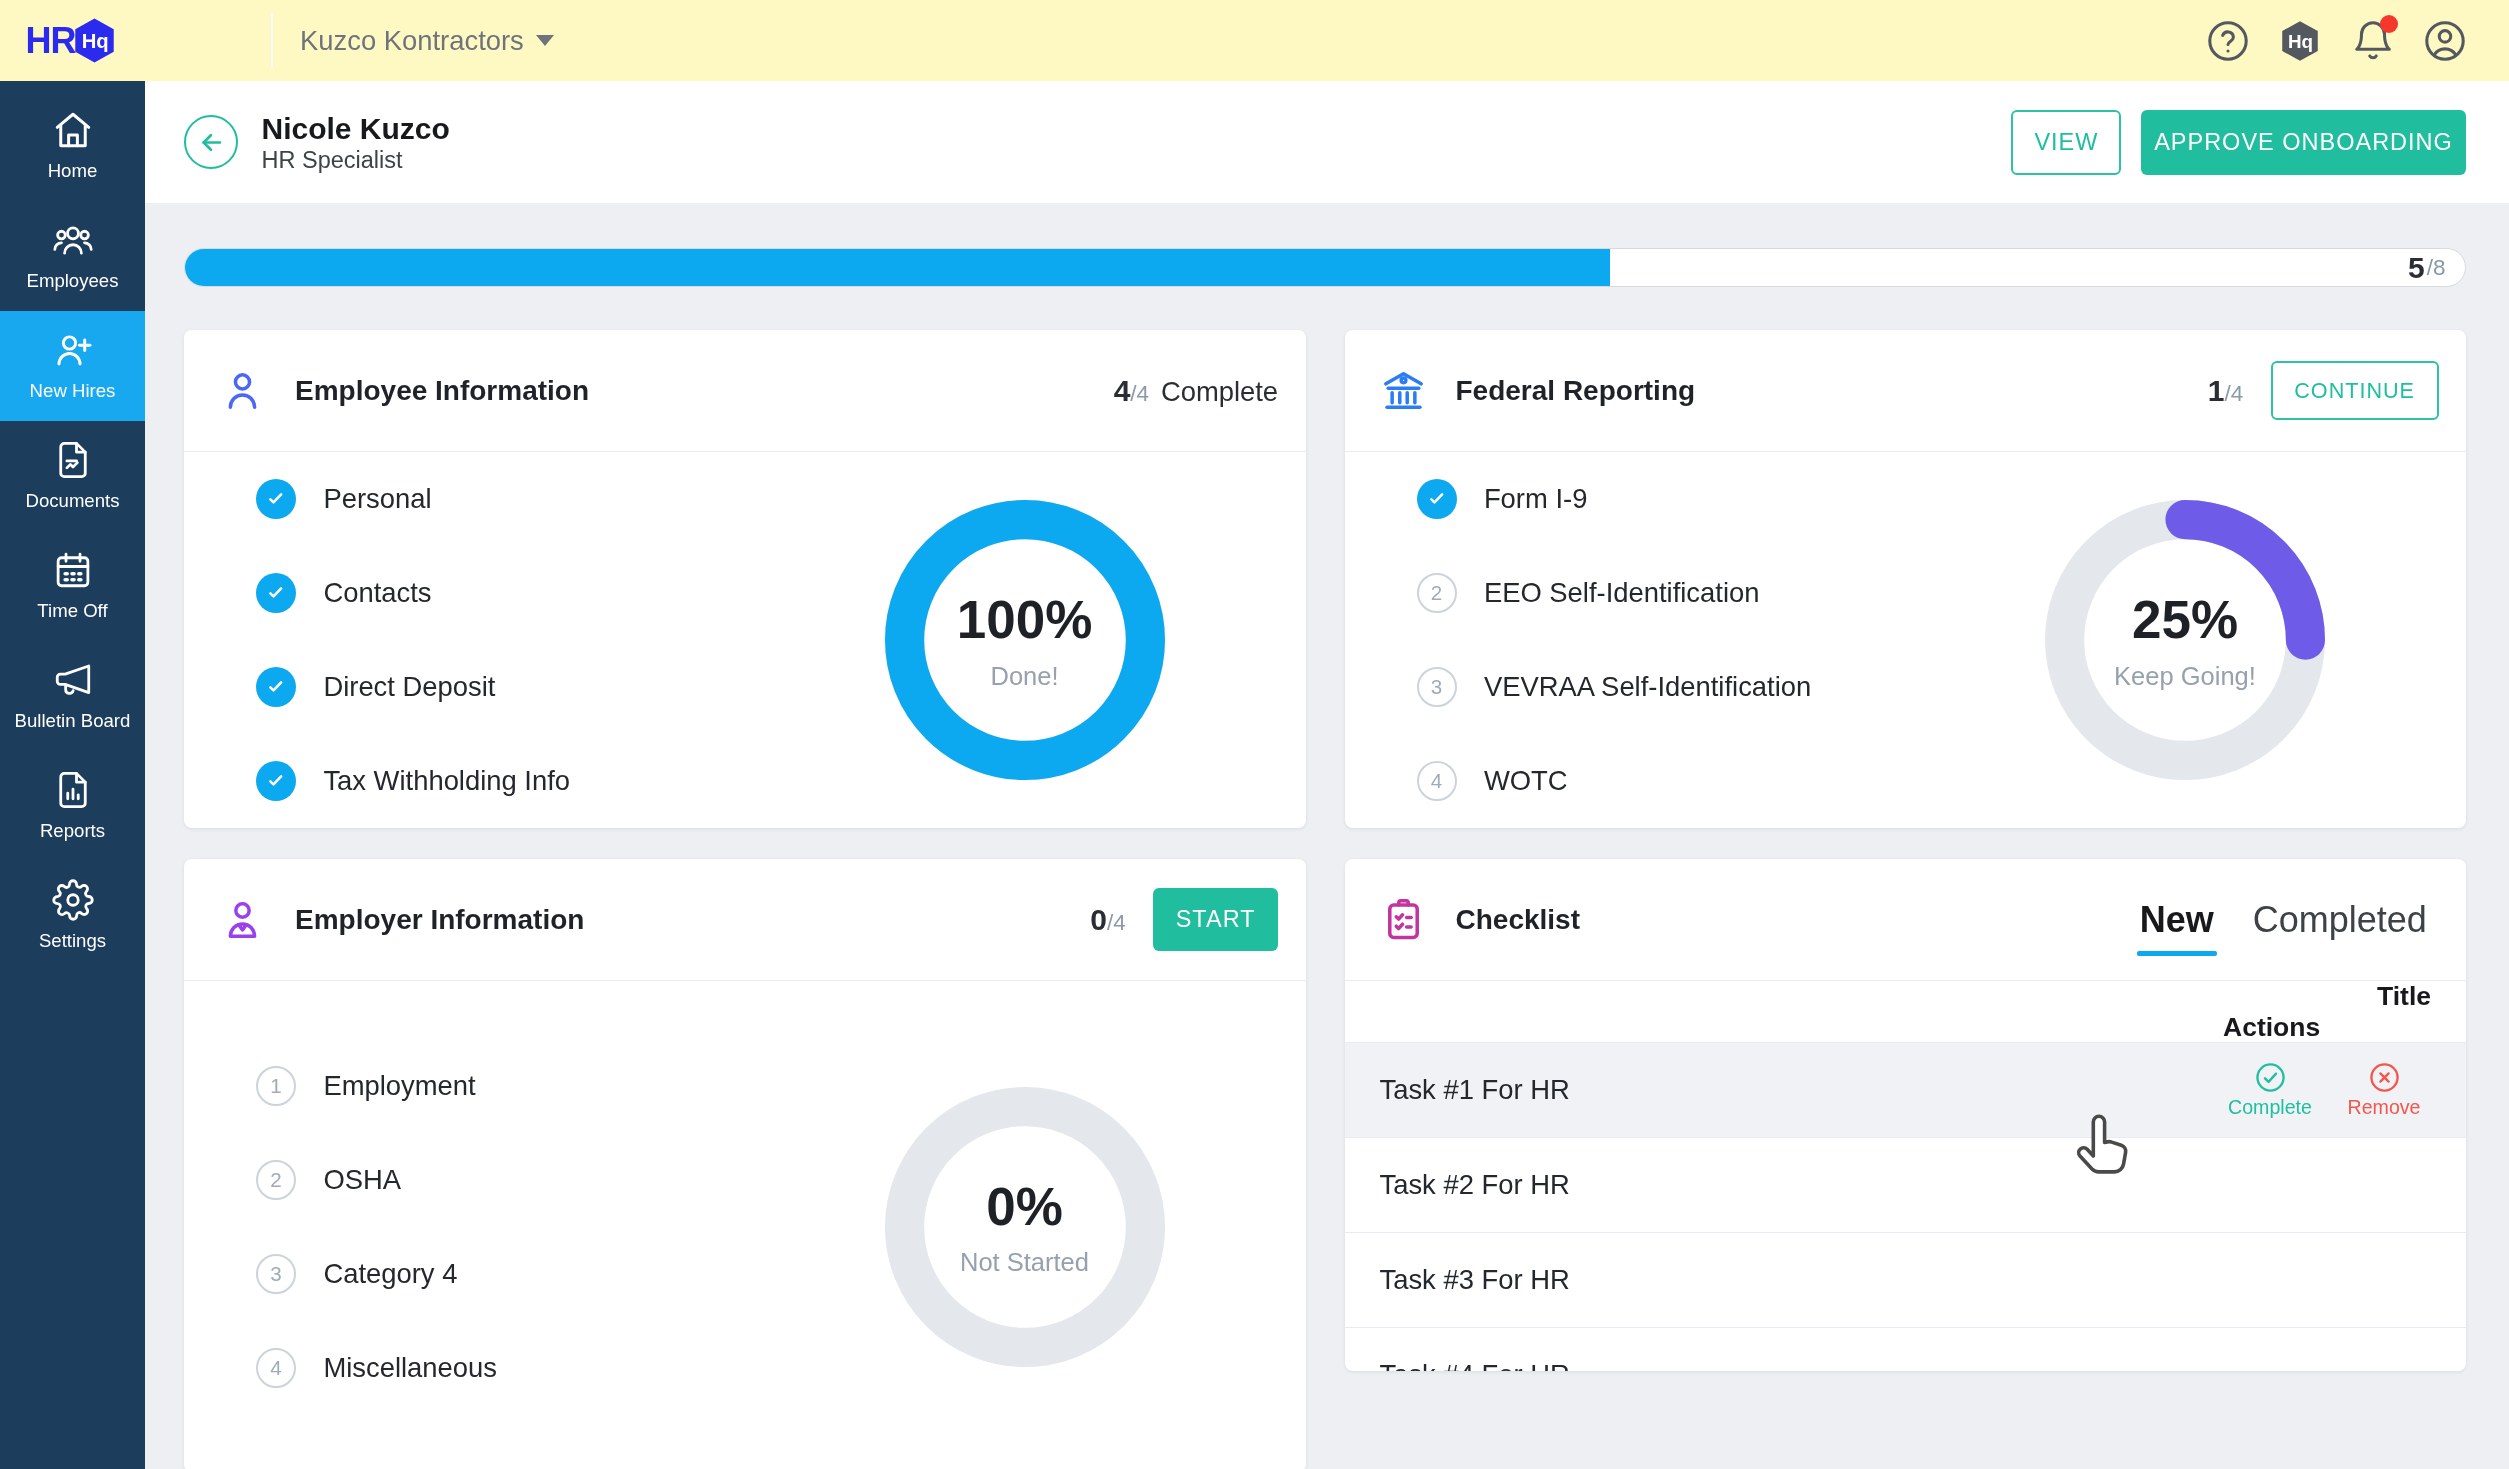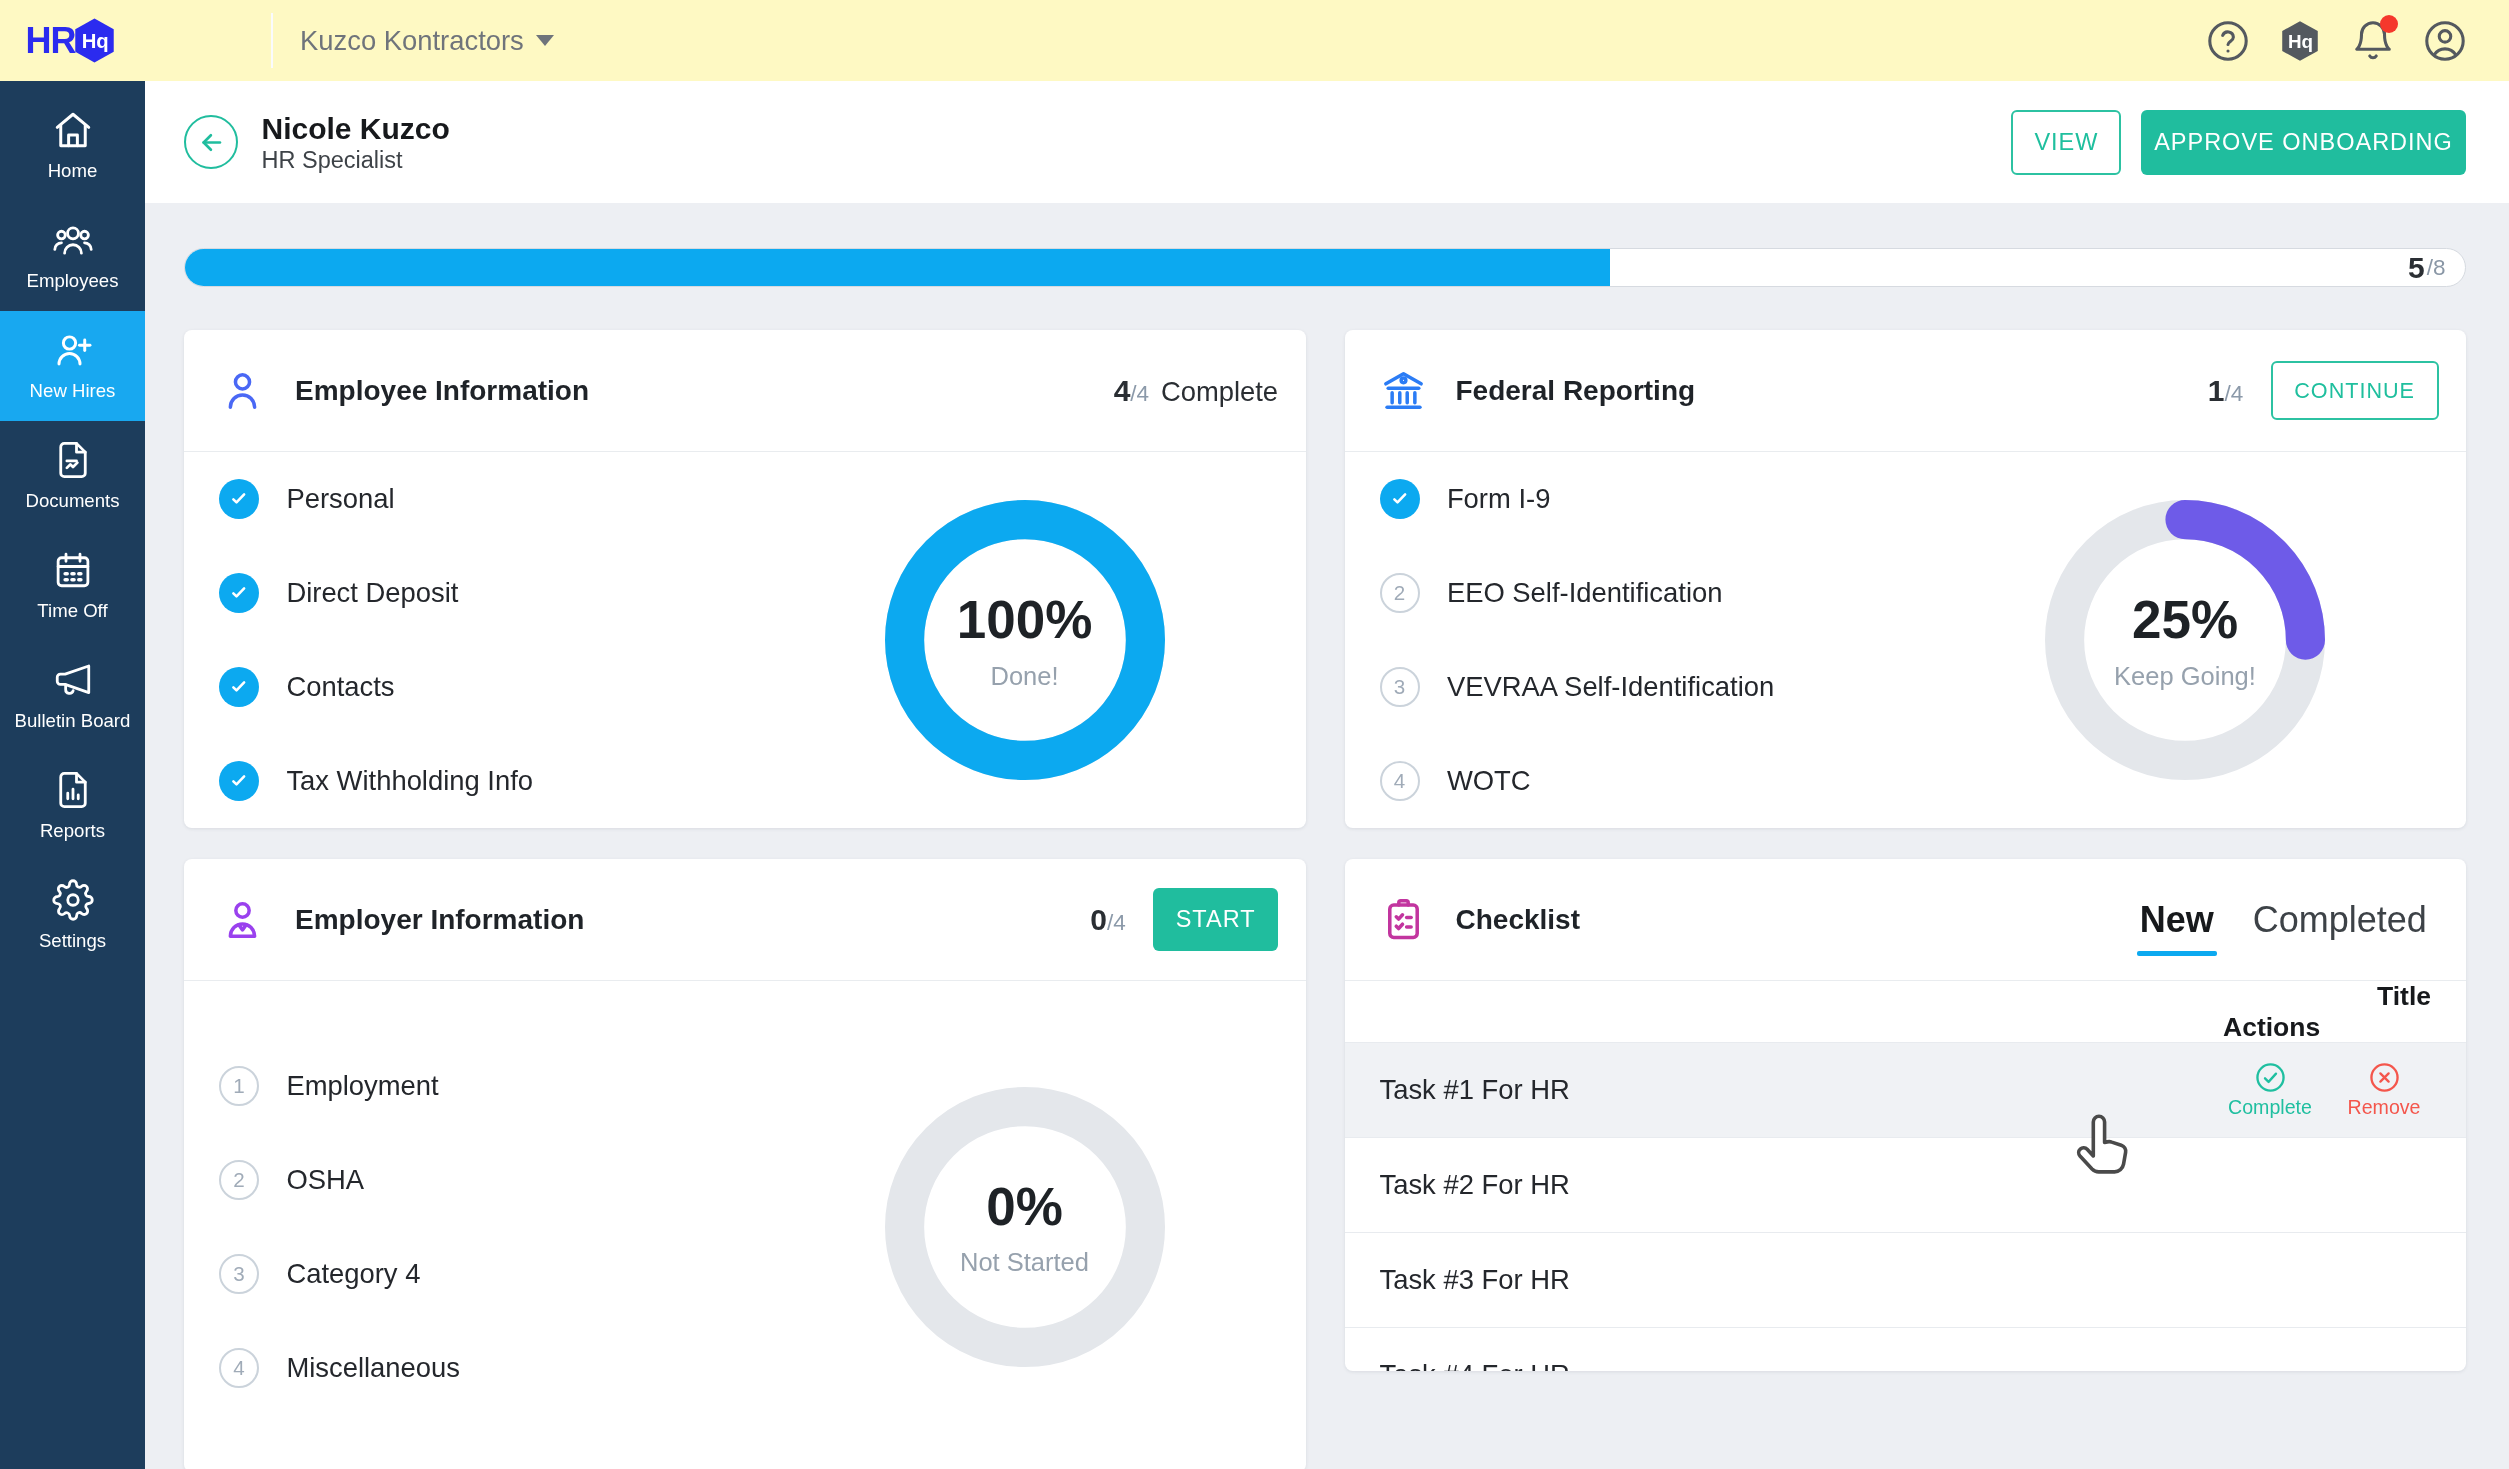--- a/index.html
+++ b/index.html
@@ -80,21 +80,21 @@
   .card-icon svg { width:47px; height:47px; }
   .card-title { font-size:28px; font-weight:700; color:#1f2328; margin-left:29px; }
   .card-head-right { margin-left:auto; display:flex; align-items:center; }
   .count { display:flex; align-items:baseline; }
   .count-big { font-size:30px; font-weight:600; color:#2a2e33; }
   .count-small { font-size:22.5px; color:#8b99a9; }
   .count-suffix { font-size:27.4px; color:#2a2e33; margin-left:11.8px; }
   .btn-continue { min-width:145px; height:59px; border:2px solid #2cc2a2; color:#1fbf9e; background:#fff; font-size:21.6px; margin-left:27.4px; padding:0 21.6px; }
   .btn-start { width:125px; height:63px; background:#20bd9e; color:#fff; border:none; font-size:23.5px; margin-left:27.4px; }
 
-  .card-body { display:flex; align-items:center; padding-left:35px; height:calc(100% - 122px); }
+  .card-body { display:flex; align-items:center; padding-left:35px; height:calc(100% - 122px);margin-left:37px; }
   .task-list { flex:1; }
   .task-item { height:94px; display:flex; align-items:center; }
   .task-label { margin-left:27.4px; font-size:27.4px; color:#24272c; }
   .check-circle {
     width:40px; height:40px; border-radius:50%; background:#0ca9f0; flex-shrink:0;
     display:flex; align-items:center; justify-content:center;
   }
   .check-circle svg { width:23.5px; height:23.5px; }
   .num-circle {
     width:40px; height:40px; border-radius:50%; border:2px solid #cbd3db; color:#a0abb8;
@@ -319,29 +319,29 @@
                   </svg>
                 </span>
               <span class="task-label">Personal</span>
             </div>
             <div class="task-item">
               <span class="check-circle">
                   <svg viewBox="0 0 24 24" fill="none" stroke="#fff" stroke-width="2.6" stroke-linecap="round" stroke-linejoin="round">
                     <path d="M6.5 12.6l3.2 3.2 7.8-8.3"></path>
                   </svg>
                 </span>
-              <span class="task-label">Direct Deposit</span>
+              <span class="task-label">Contacts</span>
             </div>
             <div class="task-item">
               <span class="check-circle">
                   <svg viewBox="0 0 24 24" fill="none" stroke="#fff" stroke-width="2.6" stroke-linecap="round" stroke-linejoin="round">
                     <path d="M6.5 12.6l3.2 3.2 7.8-8.3"></path>
                   </svg>
                 </span>
-              <span class="task-label">Contacts</span>
+              <span class="task-label">Direct Deposit</span>
             </div>
             <div class="task-item">
               <span class="check-circle">
                   <svg viewBox="0 0 24 24" fill="none" stroke="#fff" stroke-width="2.6" stroke-linecap="round" stroke-linejoin="round">
                     <path d="M6.5 12.6l3.2 3.2 7.8-8.3"></path>
                   </svg>
                 </span>
               <span class="task-label">Tax Withholding Info</span>
             </div>
           </div>

